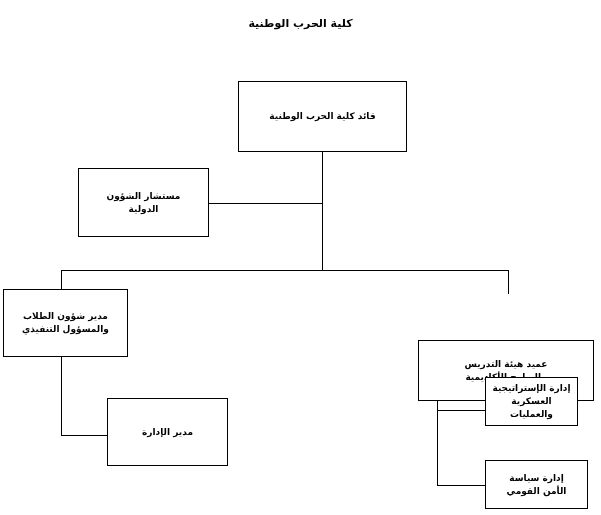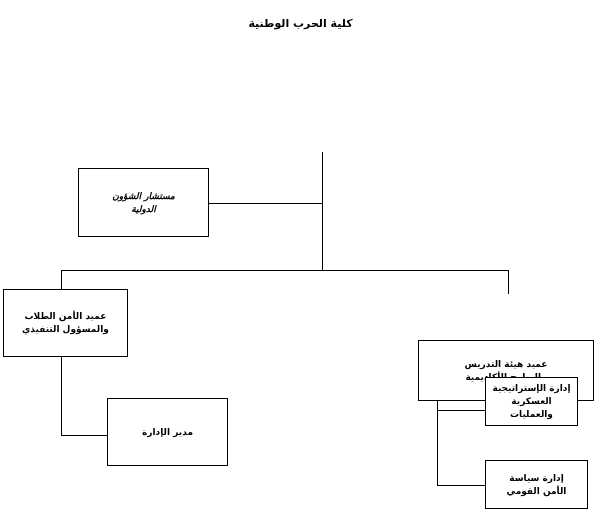--- a/index.html
+++ b/index.html
@@ -79,28 +79,31 @@
 
   <div class="conn v" style="left:508px; top:270px; height:24px;"></div>
 
   <div class="conn v" style="left:61px; top:357px; height:79px;"></div>
   <div class="conn h" style="left:61px; top:435px; width:47px;"></div>
 
   <div class="conn v" style="left:437px; top:354px; height:131px;"></div>
   <div class="conn h" style="left:437px; top:410px; width:49px;"></div>
   <div class="conn h" style="left:437px; top:485px; width:49px;"></div>
 
+  <div class="node" style="left:238px; top:81px; width:169px; height:71px;">
+    <span class="node-label">قائد كلية الحرب الوطنية</span>
+  </div>
 
-  <div class="node" style="left:78px; top:168px; width:131px; height:69px;font-style:italic;">
+  <div class="node" style="left:78px; top:168px; width:131px; height:69px;">
     <span class="node-label">مستشار الشؤون
 الدولية</span>
   </div>
 
   <div class="node" style="left:3px; top:289px; width:125px; height:68px;">
-    <span class="node-label">عميد الأمن الطلاب
+    <span class="node-label">مدير شؤون الطلاب
 والمسؤول التنفيذي</span>
   </div>
 
   <div class="node" style="left:418px; top:293px; width:176px; height:61px;margin-top:47px;">
     <span class="node-label">عميد هيئة التدريس
 والبرامج الأكاديمية</span>
   </div>
 
   <div class="node" style="left:107px; top:398px; width:121px; height:68px;">
     <span class="node-label">مدير الإدارة</span>

